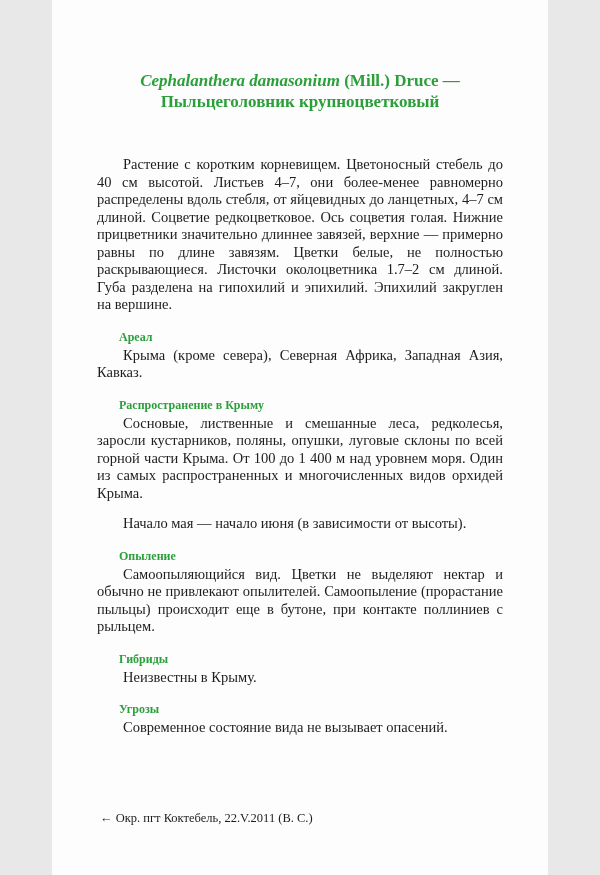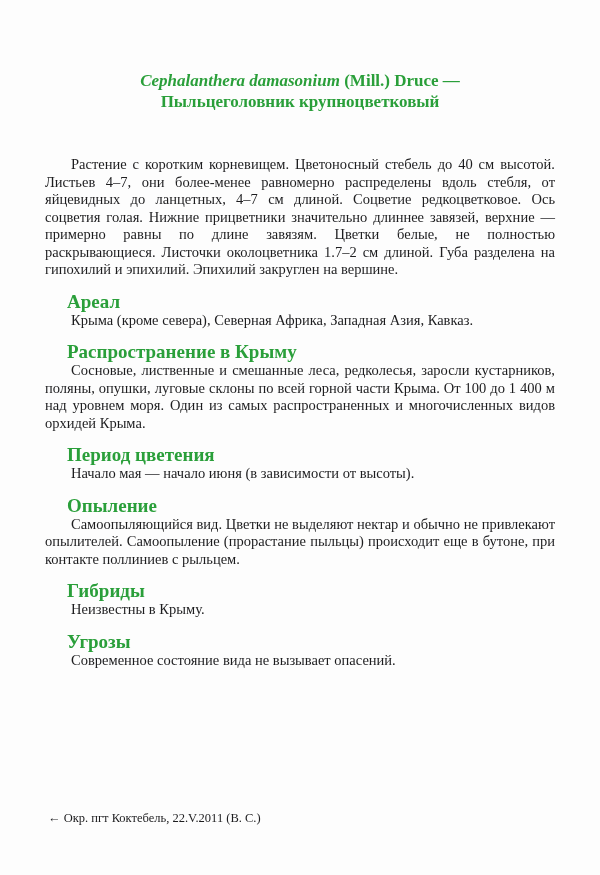--- a/index.html
+++ b/index.html
@@ -2,21 +2,21 @@
 <html lang="ru"><head>
 <meta charset="utf-8">
 <style>
   :root{
     --green:#2a9f3a;
     --ink:#1d1d1f;
     --paper:#fdfdfd;
   }
   html,body{margin:0;padding:0;background:#e8e8e8;}
   .page{
-    width:600px;height:875px;
+    width:496px;height:875px;
     margin:0 auto;
     background:var(--paper);
     position:relative;
     box-sizing:border-box;
     padding:70px 45px 0 45px;
     font-family:"Liberation Serif","DejaVu Serif",serif;
     font-size:14.5px;
     line-height:17.5px;
     color:var(--ink);
     overflow:hidden;
@@ -32,21 +32,21 @@
   .title .latin{font-style:italic;}
   .intro{
     margin:44px 0 0 0;
     text-align:justify;
     text-indent:26px;
   }
   .section{margin-top:13px;}
   .section .sec-head{
     color:var(--green);
     font-weight:bold;
-    font-size:19px;
+    font-size:12px;
     line-height:20px;
     margin:8px 0 0 22px;
   }
   .section .sec-body{
     margin:0;
     text-align:justify;
     text-indent:26px;
   }
   .photo-caption{
     position:absolute;
@@ -70,21 +70,20 @@
     <div class="sec-head">Ареал</div>
     <p class="sec-body">Крыма (кроме севера), Северная Африка, Западная Азия, Кавказ.</p>
   </div>
 
   <div class="section">
     <div class="sec-head">Распространение в Крыму</div>
     <p class="sec-body">Сосновые, лиственные и смешанные леса, редколесья, заросли кустарников, поляны, опушки, луговые склоны по всей горной части Крыма. От 100 до 1 400 м над уровнем моря. Один из самых распространенных и многочисленных видов орхидей Крыма.</p>
   </div>
 
   <div class="section">
-    <div class="sec-head">Период цветения</div>
     <p class="sec-body">Начало мая — начало июня (в зависимости от высоты).</p>
   </div>
 
   <div class="section">
     <div class="sec-head">Опыление</div>
     <p class="sec-body">Самоопыляющийся вид. Цветки не выделяют нектар и обычно не привлекают опылителей. Самоопыление (прорастание пыльцы) происходит еще в бутоне, при контакте поллиниев с рыльцем.</p>
   </div>
 
   <div class="section">
     <div class="sec-head">Гибриды</div>

